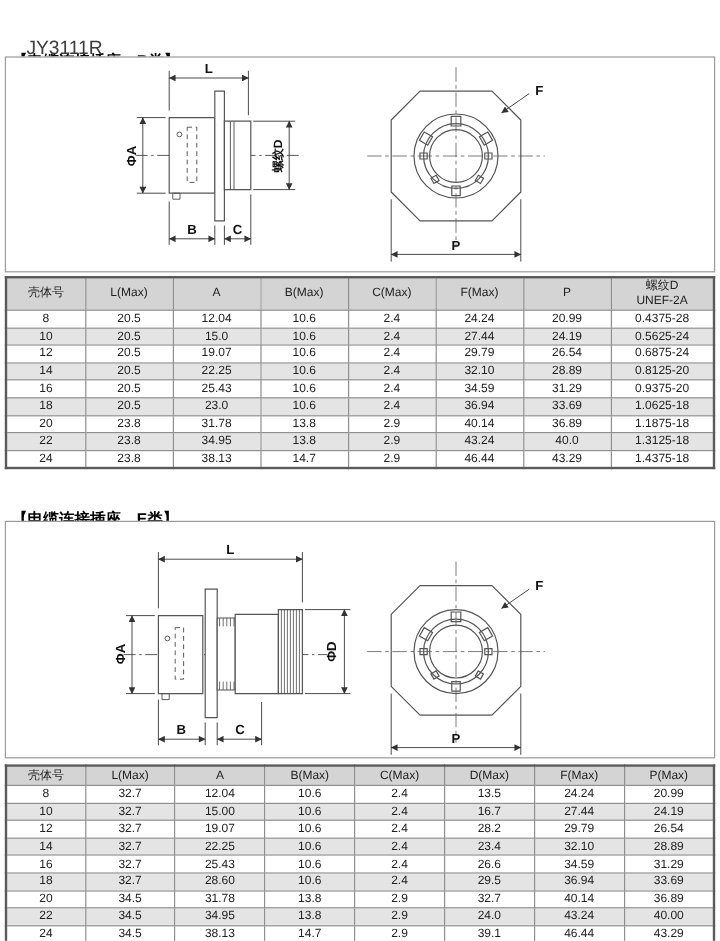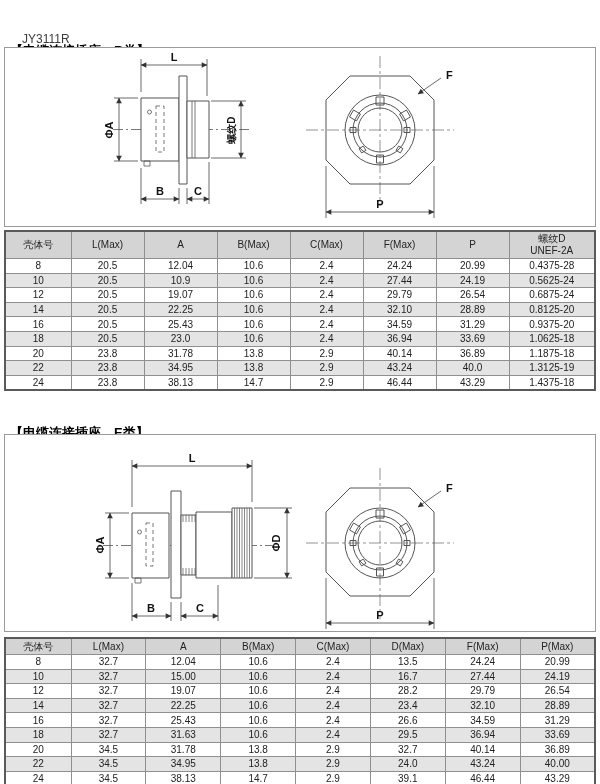--- a/index.html
+++ b/index.html
@@ -4,21 +4,21 @@
 <style>
   html,body { margin:0; padding:0; }
   body {
     width:600px; height:784px; background:#ffffff; position:relative;
     font-family:"Liberation Sans", sans-serif; overflow:hidden;
   }
   .section-title {
     position:absolute; left:10px; font-size:13px; font-weight:bold; color:#000;margin-top:36px;
   }
   .model-label {
-    position:absolute; left:22px; font-size:12px; color:#3c3c3c;
+    position:absolute; left:22px; font-size:16px; color:#3c3c3c;
   }
   .diagram-box {
     position:absolute; left:4px; width:590px; border:1px solid #9a9a9a; background:#fff;
   }
   .diagram-box svg { display:block; }
   table.spec-table {
     position:absolute; left:4px; width:592px;
     border-collapse:collapse; table-layout:fixed;
     font-size:10px; color:#222; border:2px solid #5a5a5a;padding-left:32px;
   }
@@ -161,21 +161,21 @@
         <td>12.04</td>
         <td>10.6</td>
         <td>2.4</td>
         <td>24.24</td>
         <td>20.99</td>
         <td>0.4375-28</td>
       </tr>
       <tr>
         <td>10</td>
         <td>20.5</td>
-        <td>10.9</td>
+        <td>15.0</td>
         <td>10.6</td>
         <td>2.4</td>
         <td>27.44</td>
         <td>24.19</td>
         <td>0.5625-24</td>
       </tr>
       <tr>
         <td>12</td>
         <td>20.5</td>
         <td>19.07</td>
@@ -226,21 +226,21 @@
         <td>1.1875-18</td>
       </tr>
       <tr>
         <td>22</td>
         <td>23.8</td>
         <td>34.95</td>
         <td>13.8</td>
         <td>2.9</td>
         <td>43.24</td>
         <td>40.0</td>
-        <td>1.3125-19</td>
+        <td>1.3125-18</td>
       </tr>
       <tr>
         <td>24</td>
         <td>23.8</td>
         <td>38.13</td>
         <td>14.7</td>
         <td>2.9</td>
         <td>46.44</td>
         <td>43.29</td>
         <td>1.4375-18</td>
@@ -423,21 +423,21 @@
         <td>25.43</td>
         <td>10.6</td>
         <td>2.4</td>
         <td>26.6</td>
         <td>34.59</td>
         <td>31.29</td>
       </tr>
       <tr>
         <td>18</td>
         <td>32.7</td>
-        <td>31.63</td>
+        <td>28.60</td>
         <td>10.6</td>
         <td>2.4</td>
         <td>29.5</td>
         <td>36.94</td>
         <td>33.69</td>
       </tr>
       <tr>
         <td>20</td>
         <td>34.5</td>
         <td>31.78</td>

